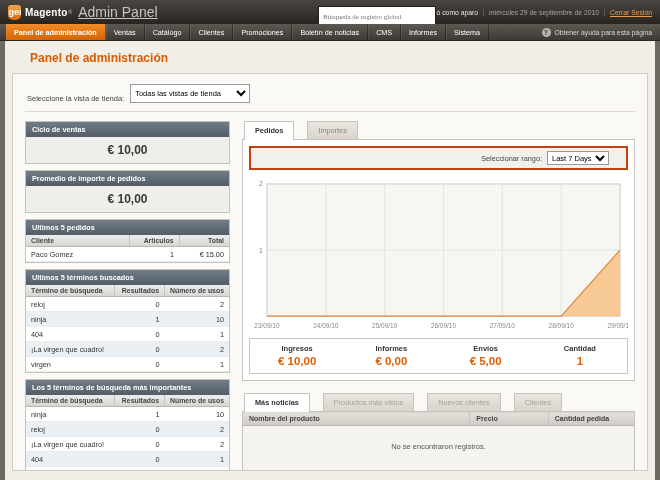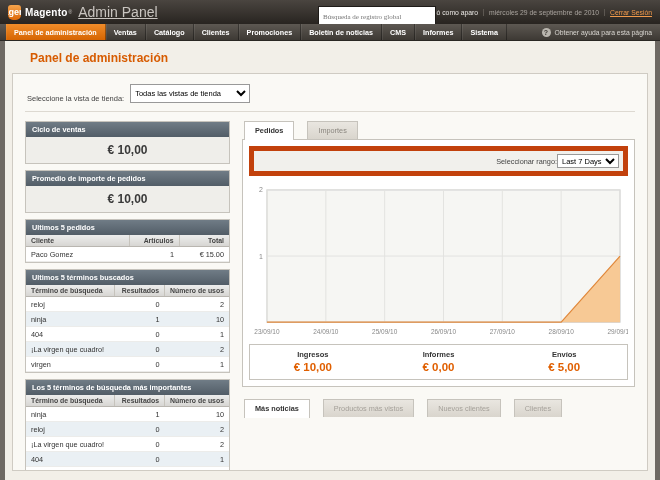--- a/index.html
+++ b/index.html
@@ -19,21 +19,21 @@
                        background:#fff;padding:1px 4px;font-family:Liberation Serif, serif;}
   .session-info{margin-left:auto;display:flex;align-items:center;font-size:6.8px;color:#e9e7e4;white-space:nowrap;}
   .session-info .date{color:#a7a29c;border-left:1px solid #5c5751;margin-left:5px;padding-left:5px;}
   .logout{color:#f29a4b;text-decoration:underline;cursor:pointer;border-left:1px solid #5c5751;margin-left:5px;padding-left:5px;}
 
   
   .mainnav{height:17px;background:linear-gradient(#5d5852,#3d3934);display:flex;align-items:stretch;
            padding-left:6px;position:relative;border-bottom:1px solid #2a2723;}
   .mainnav ul{display:flex;list-style:none;}
   .mainnav li{font-size:7.2px;color:#fff;padding:0 8px;display:flex;align-items:center;cursor:pointer;
-              border-right:1px solid rgba(0,0,0,.35);box-shadow:inset 1px 0 0 rgba(255,255,255,.07);white-space:nowrap;font-weight:bold;}
+              border-right:1px solid rgba(0,0,0,.35);box-shadow:inset 1px 0 0 rgba(255,255,255,.07);white-space:nowrap;}
   .mainnav li.active{background:linear-gradient(#f08c2a,#d66502);font-weight:bold;}
   .help{position:absolute;right:8px;top:0;bottom:0;display:flex;align-items:center;gap:4px;
         font-size:6.8px;color:#d9d6d1;cursor:pointer;}
   .help-icon{width:9px;height:9px;border-radius:50%;background:#b9b5ae;color:#3c3833;font-size:7px;
              font-weight:bold;display:flex;align-items:center;justify-content:center;line-height:1;}
 
   
   .content-area{height:439px;margin:0 5px;padding:8px 7px 9px;background:#f2efe8;display:flex;flex-direction:column;}
   .page-title{font-size:12px;color:#d75b00;font-weight:bold;margin:2px 0 8px 18px;}
   .container{flex:1;border:1px solid #cfcbc3;background:#faf9f5;padding:6px 12px 8px;overflow:hidden;
@@ -59,22 +59,22 @@
   .mini th:nth-child(n+2),.mini td:nth-child(n+2){text-align:right;width:50px;}
   .mini tbody tr:nth-child(even){background:#eaf0f4;}
 
   
   .dash-tabs,.bottom-tabs{display:flex;gap:13px;padding-left:2px;position:relative;z-index:2;}
   .dtab,.btab{font-size:7.3px;padding:4px 10px;border:1px solid #c6c3bc;border-bottom:none;cursor:pointer;
               background:linear-gradient(#e9e6e0,#d9d5cd);color:#8a867f;white-space:nowrap;}
   .dtab.active,.btab.active{background:#fff;color:#333;font-weight:bold;margin-bottom:-1px;position:relative;z-index:3;}
   .btab{color:#a5a19a;}
   .dash-content{border:1px solid #c6c3bc;background:#fff;padding:6px;position:relative;z-index:1;}
-  .range-row{display:flex;justify-content:flex-end;align-items:center;background:#f1f0ec;
-             border:5px solid #c2410c;padding:3px 4px;font-size:7.3px;color:#444;margin-bottom:6px;}
+  .range-row{display:flex;justify-content:flex-end;align-items:center;gap:5px;background:#f1f0ec;
+             border:2px solid #c2410c;padding:3px 17px;font-size:7.3px;color:#444;margin-bottom:6px;}
   .range-row select{font-size:7.5px;height:14px;border:1px solid #999;background:#fff;
                     font-family:"Liberation Sans",sans-serif;}
   .chart-wrap{margin-bottom:6px;}
   #orders-chart{display:block;width:100%;height:156px;}
   .totals{display:flex;border:1px solid #c6c3bc;background:#fff;}
   .total{flex:1;text-align:center;padding:5px 0 6px;}
   .tlabel{display:block;font-size:7.5px;font-weight:bold;color:#333;}
   .tvalue{display:block;font-size:11.5px;font-weight:bold;color:#e05f00;margin-top:2px;}
   .bottom-tabs{margin-top:12px;}
   .products{width:100%;border-collapse:collapse;border:1px solid #c6c3bc;background:#f4f3ef;font-size:7.3px;position:relative;z-index:1;}
@@ -291,26 +291,44 @@
               <span class="tvalue" data-interactable="false">€ 10,00</span>
             </div>
             <div class="total" data-interactable="false">
               <span class="tlabel" data-interactable="false">Informes</span>
               <span class="tvalue" data-interactable="false">€ 0,00</span>
             </div>
             <div class="total" data-interactable="false">
               <span class="tlabel" data-interactable="false">Envíos</span>
               <span class="tvalue" data-interactable="false">€ 5,00</span>
             </div>
+            <div class="total" data-interactable="false">
+              <span class="tlabel" data-interactable="false">Cantidad</span>
+              <span class="tvalue" data-interactable="false">1</span>
+            </div>
           </div>
         </div>
 
         <div class="bottom-tabs" data-interactable="false">
           <span class="btab active" data-interactable="true">Más noticias</span>
           <span class="btab" data-interactable="true">Productos más vistos</span>
           <span class="btab" data-interactable="true">Nuevos clientes</span>
           <span class="btab" data-interactable="true">Clientes</span>
         </div>
 
+        <table class="products" data-interactable="false">
+          <thead>
+              <tr data-interactable="false">
+                <th data-interactable="false">Nombre del producto</th>
+                <th data-interactable="false">Precio</th>
+                <th data-interactable="false">Cantidad pedida</th>
+              </tr>
+            </thead>
+          <tbody>
+            <tr data-interactable="false">
+              <td class="empty" colspan="3" data-interactable="false">No se encontraron registros.</td>
+            </tr>
+          </tbody>
+        </table>
       </div>
     </div>
   </div>
 </div>
 
 </body></html>

